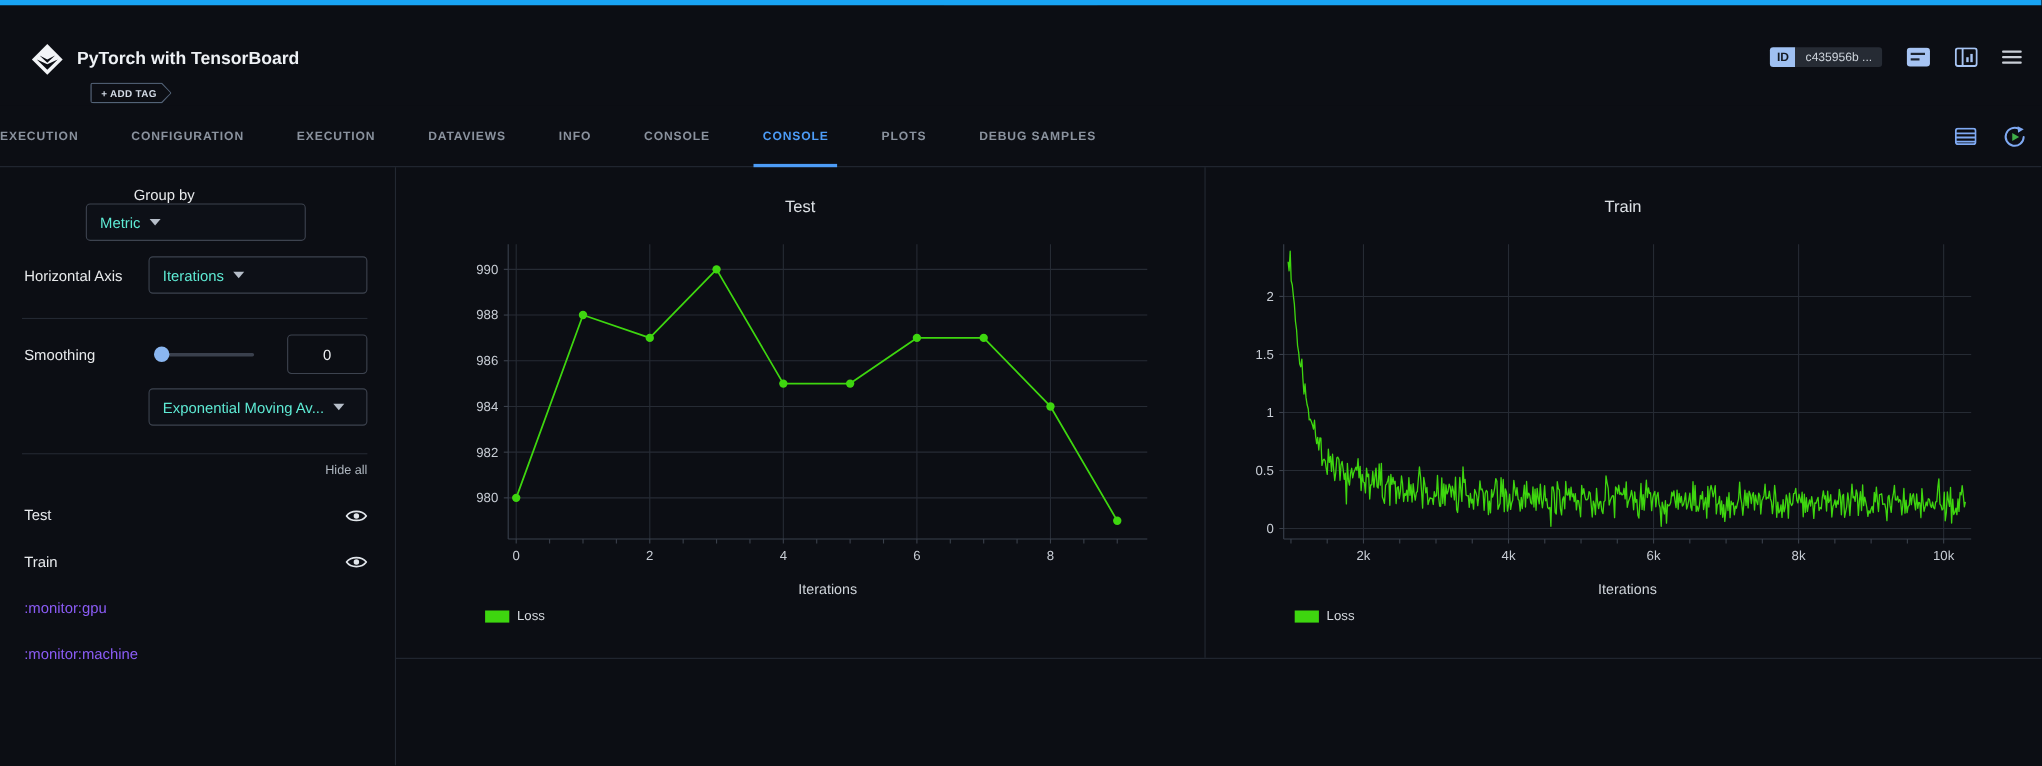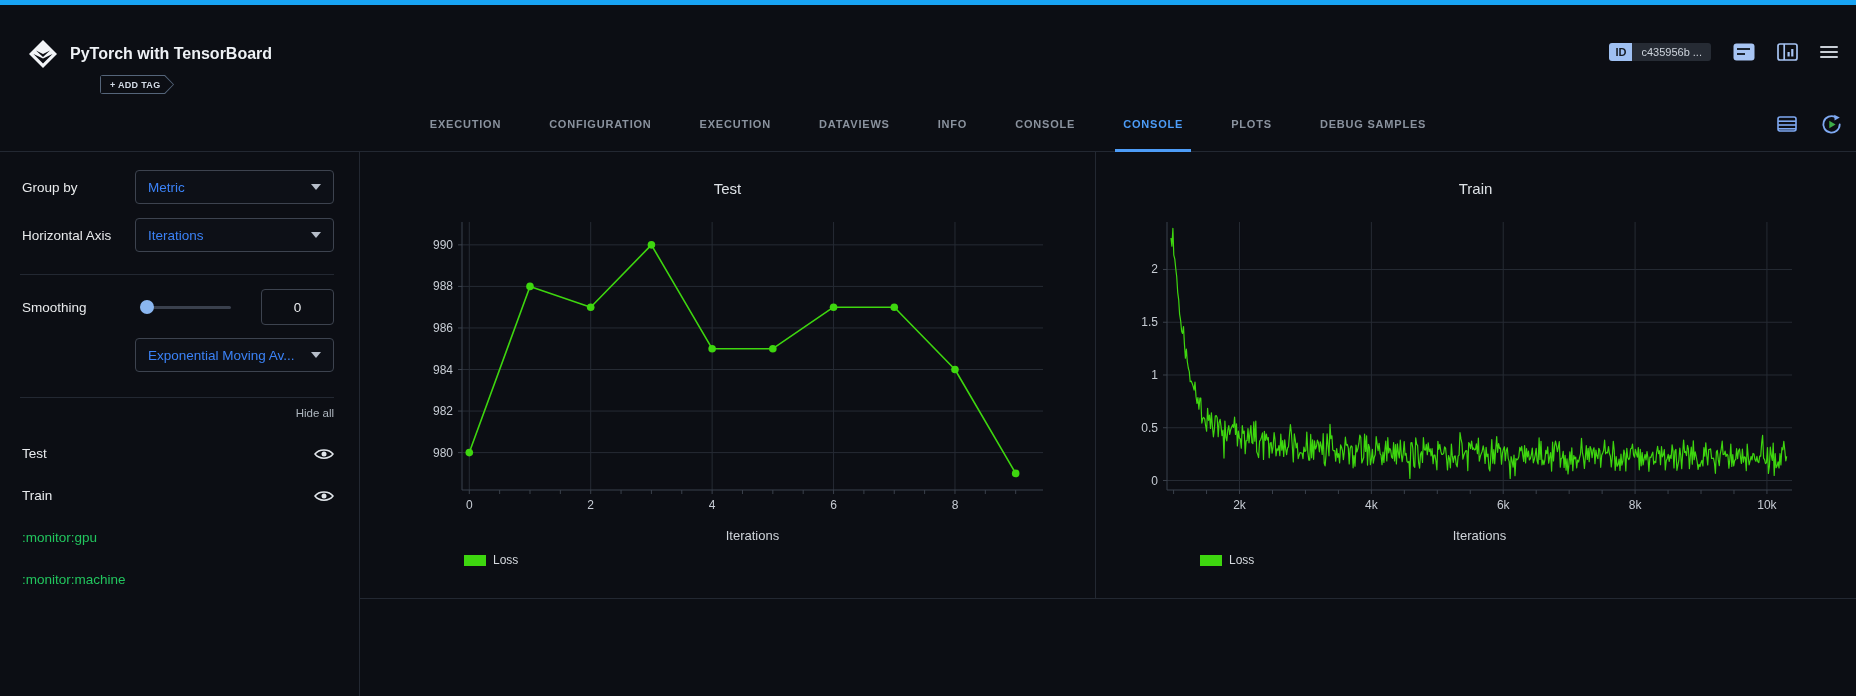--- a/index.html
+++ b/index.html
@@ -10,84 +10,84 @@
   .topbar { height:5px; background:#18a4f4; }
   .ribbon { position:absolute; top:5px; left:50%; transform:translateX(-50%);
             background:#18a4f4; color:#0a2a40; font-size:11px; font-weight:bold;
             letter-spacing:1.2px; padding:5px 30px 5px 30px;
             clip-path:polygon(0 0,100% 0,calc(100% - 14px) 100%,14px 100%); }
 
   
   .header { position:relative; height:91px; background:#0c0e14; }
   .logo { position:absolute; left:28px; top:34px; }
   .exp-title { position:absolute; left:70px; top:40px; font-size:16px; font-weight:bold; color:#eef1f5; }
-  .add-tag-wrap { position:absolute; left:100px; top:70px; width:74px; height:19px;
+  .add-tag-wrap { position:absolute; left:82px; top:70px; width:74px; height:19px;
                   clip-path:polygon(0 0,calc(100% - 9px) 0,100% 50%,calc(100% - 9px) 100%,0 100%);
                   background:#55657a; padding:1px; border-radius:3px; }
   .add-tag { width:100%; height:100%; background:#0c0e14; display:flex; align-items:center;
              clip-path:polygon(0 0,calc(100% - 8.5px) 0,100% 50%,calc(100% - 8.5px) 100%,0 100%);
              padding:0 12px 0 9px; font-size:9px; font-weight:bold; color:#d4dce7; letter-spacing:.3px; white-space:nowrap; }
   .header-right { position:absolute; right:18px; top:38px; display:flex; align-items:center; gap:22px; }
   .id-badge { display:flex; align-items:stretch; font-size:11px;padding-left:38px; }
   .id-label { background:#9fc0f2; color:#141a23; font-weight:bold; padding:3px 6px; border-radius:3px 0 0 3px; }
   .id-value { background:#262b34; color:#ced4dc; padding:3px 9px; border-radius:0 3px 3px 0; }
   .hamburger span { display:block; width:18px; height:2px; background:#c9ced6; margin:3px 0; border-radius:1px; }
 
   
   .tabbar { position:relative; height:56px; border-bottom:1px solid #232832;
-            display:flex; align-items:center; justify-content:center; gap:48px; }
+            display:flex; align-items:center; gap:48px; }
   .tab { position:relative; font-size:11px; font-weight:bold; letter-spacing:.8px;
          color:#8a929e; height:56px; display:flex; align-items:center; cursor:pointer; }
   .tab.active { color:#4d9cf7; }
   .tab.active::after { content:""; position:absolute; left:-8px; right:-8px; bottom:0; height:3px; background:#4d9cf7; }
   .tabbar-icons { position:absolute; right:14px; top:0; height:56px; display:flex; align-items:center; gap:24px; }
 
   
   .main { display:flex; height:544px; }
   .sidebar { width:360px; border-right:1px solid #232832; padding:0 25px 0 22px; flex:none; }
   .content { flex:1; display:flex; flex-direction:column; }
   .charts-row { display:flex; height:447px; border-bottom:1px solid #232832; }
   .content-below { flex:1; }
 
   
   .ctl-row { display:flex; align-items:center; }
   .ctl-label { width:113px; font-size:13.5px; color:#e8eaec; flex:none; }
   .dropdown { width:200px; height:34px; border:1px solid #3d434f; border-radius:4px;
-              display:flex; align-items:center; justify-content:space-between;
-              padding:0 12px; font-size:13.5px; color:#3b82f6; background:#0d1017; cursor:pointer; }
+              display:flex; align-items:center; 
+              padding:0 12px; font-size:13.5px; color:#5eead4; background:#0d1017; cursor:pointer; }
   .dd-text { white-space:nowrap; overflow:hidden; }
   .caret { width:0; height:0; border-left:5px solid transparent; border-right:5px solid transparent;
            border-top:6px solid #b6bec9; flex:none; margin-left:8px; }
   .sb-divider { height:1px; background:#232832; margin-left:-2px; }
   .slider { position:relative; width:106px; height:14px; margin-left:5px; cursor:pointer; }
   .slider-track { position:absolute; top:6px; left:0; right:0; height:3px; background:#3a404d; border-radius:2px; }
   .slider-thumb { position:absolute; top:0; left:0; width:14px; height:14px; border-radius:50%; background:#8ab6f0; }
   .smooth-input { width:73px; height:36px; margin-left:30px; background:transparent; border:1px solid #3d434f;
                   border-radius:4px; color:#eceef1; font-size:13.5px; text-align:center;
                   font-family:"Liberation Sans", sans-serif; }
   .search-row { position:relative; margin-top:40px; border-bottom:1px solid #454b57; padding-bottom:9px; }
   .search-input { width:100%; background:transparent; border:none; outline:none; font-size:14px;
                   color:#dfe3e8; font-family:"Liberation Sans", sans-serif; padding-right:26px; }
   .search-input::placeholder { color:#6b7280; }
   .search-icon { position:absolute; right:2px; top:0; }
   .hide-all { text-align:right; font-size:11.5px; color:#aeb6bf; margin-top:9px; cursor:pointer; }
   .scalar-row { display:flex; align-items:center; justify-content:space-between; margin-top:27px; }
   .scalar-name { font-size:13.5px; color:#e9ebee; }
-  .scalar-row.dimmed .scalar-name { color:#22c55e; }
+  .scalar-row.dimmed .scalar-name { color:#8b5cf6; }
   .eye { cursor:pointer; }
 
   
   .chart-panel { position:relative; height:446px; }
   .panel-test { width:735px; }
   .panel-train { width:760px; border-left:1px solid #232832; }
   .chart-title { position:absolute; top:28px; left:0; right:0; text-align:center;
                  font-size:15px; color:#dde1e6; }
   .plot { position:absolute; left:0; top:0; width:100%; height:100%; }
   .chart-xlabel { position:absolute; top:376px; text-align:center; font-size:13px; color:#cfd4da; }
-  .chart-legend { position:absolute; left:104px; top:401px; display:flex; align-items:center; gap:7px;
+  .chart-legend { position:absolute; left:81px; top:401px; display:flex; align-items:center; gap:7px;
                   font-size:12px; color:#d5d9de; cursor:pointer; }
   .swatch { width:22px; height:11px; display:inline-block; }
 </style>
 </head>
 <body>
 
 <div class="topbar"></div>
 <div class="ribbon">
   <span>COMPLETED</span>
 </div>
@@ -147,21 +147,21 @@
     <svg width="21" height="21" viewBox="0 0 21 21" style="cursor:pointer">
       <path d="M14.5 3.2 A8.2 8.2 0 1 0 18.7 10.5" fill="none" stroke="#7fa9f2" stroke-width="1.8" stroke-linecap="round"></path>
       <polygon points="13.2,0.8 18.8,3.4 13.6,6.6" fill="#7fa9f2"></polygon>
       <polygon points="8.3,6.8 14.6,10.5 8.3,14.2" fill="#3fae49"></polygon>
     </svg>
   </div>
 </nav>
 
 <div class="main">
   <aside class="sidebar">
-    <div class="ctl-row" style="margin-top:18px;">
+    <div class="ctl-row" style="margin-top:18px;flex-direction:column;">
       <span class="ctl-label">Group by</span>
       <div class="dropdown">
         <span class="dd-text">Metric</span>
         <span class="caret"></span>
       </div>
     </div>
     <div class="ctl-row" style="margin-top:14px;">
       <span class="ctl-label">Horizontal Axis</span>
       <div class="dropdown">
         <span class="dd-text">Iterations</span>

